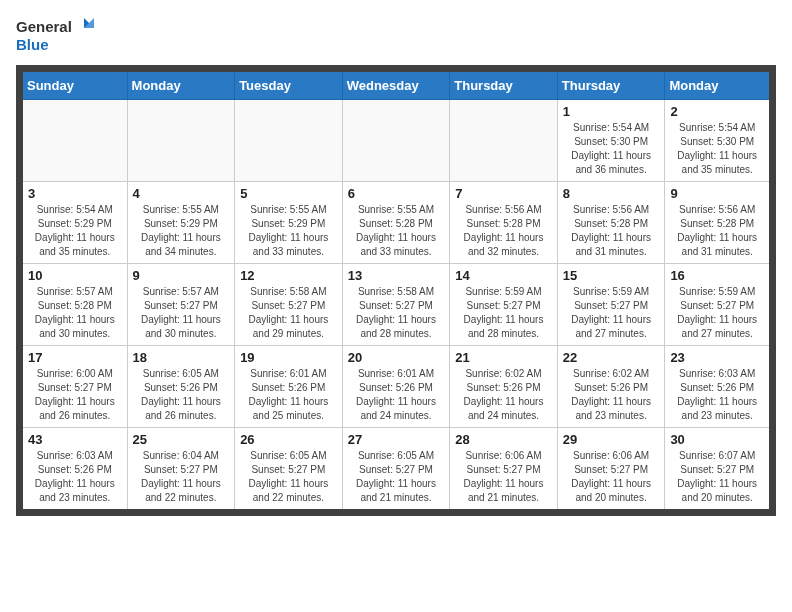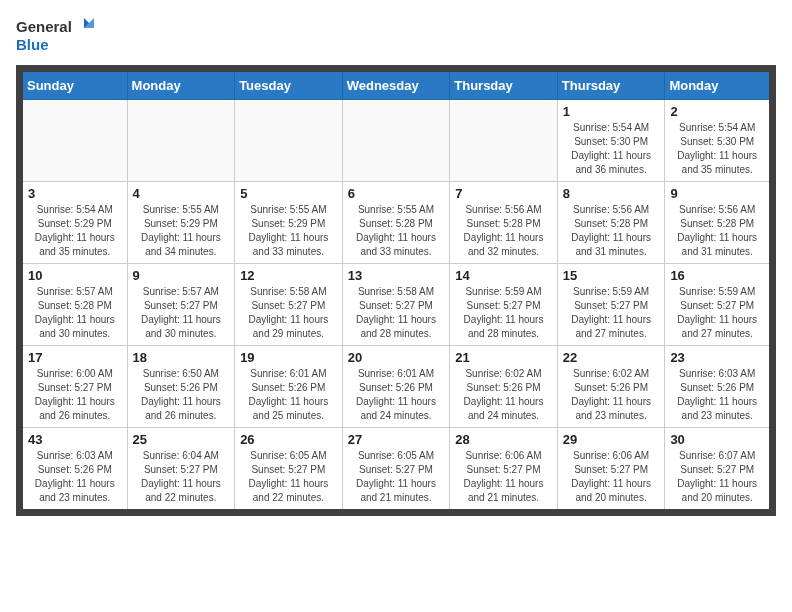--- a/index.html
+++ b/index.html
@@ -229,21 +229,21 @@
       <tr>
         <td>
           <span class="day-number">17</span>
           <div class="day-info">Sunrise: 6:00 AM
 Sunset: 5:27 PM
 Daylight: 11 hours
 and 26 minutes.</div>
         </td>
         <td>
           <span class="day-number">18</span>
-          <div class="day-info">Sunrise: 6:50 AM
+          <div class="day-info">Sunrise: 6:05 AM
 Sunset: 5:26 PM
 Daylight: 11 hours
 and 26 minutes.</div>
         </td>
         <td>
           <span class="day-number">19</span>
           <div class="day-info">Sunrise: 6:01 AM
 Sunset: 5:26 PM
 Daylight: 11 hours
 and 25 minutes.</div>

